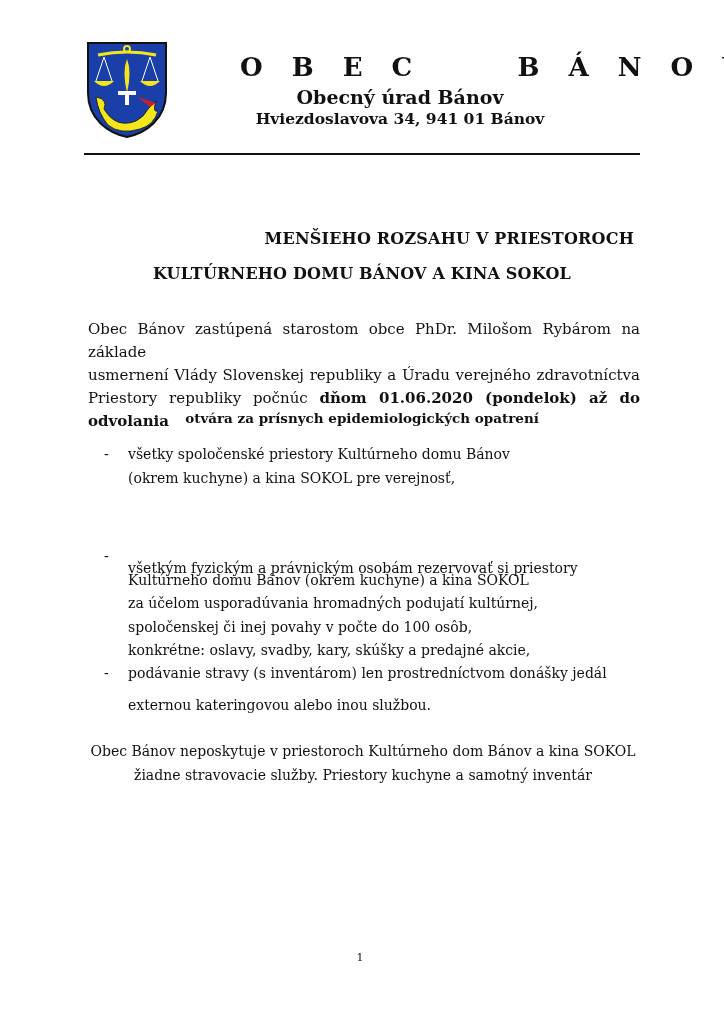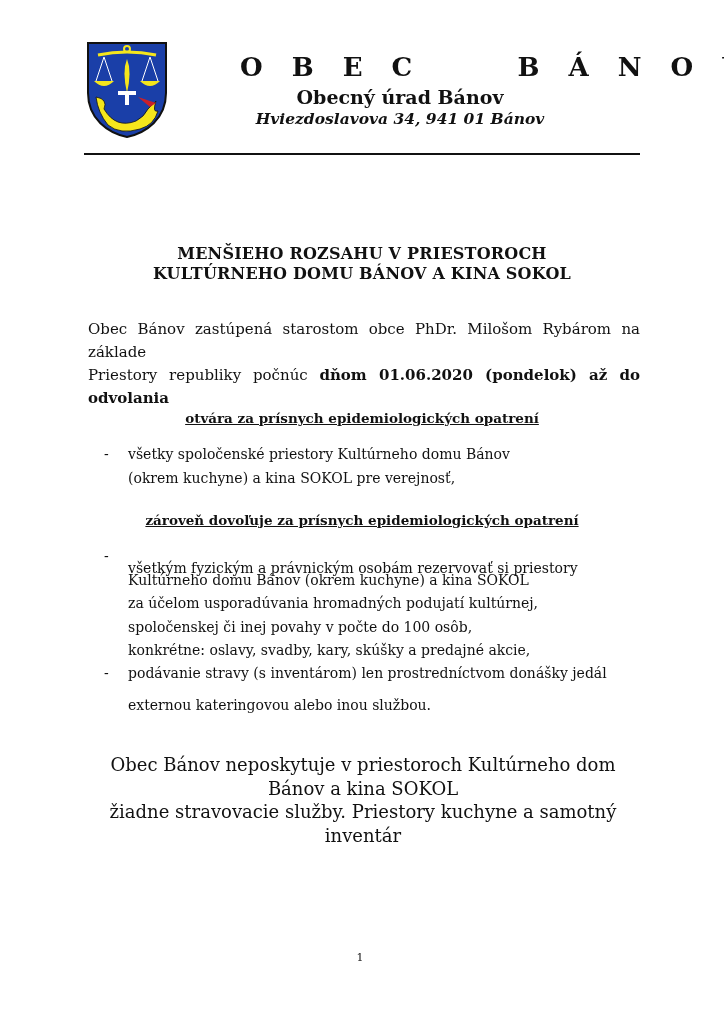--- a/index.html
+++ b/index.html
@@ -7,46 +7,46 @@
          font-family:"DejaVu Serif", "Liberation Serif", serif; color:#111; }
   .page { position:absolute; left:0; top:0; width:724px; height:1024px; background:#fff; }
 
   
   .crest { position:absolute; left:86px; top:41px; width:82px; height:98px; }
   .hdr-title { position:absolute; left:240px; top:52px; width:320px; text-align:center;
                font-weight:bold; font-size:26px; letter-spacing:10px; white-space:pre; }
   .hdr-sub { position:absolute; left:240px; top:86px; width:320px; text-align:center;
              font-weight:bold; font-size:19px; }
   .hdr-addr { position:absolute; left:230px; top:109px; width:340px; text-align:center;
-              font-weight:bold; font-size:15.5px;font-style:italic; }
+              font-weight:bold; font-size:15.5px; }
   .hdr-rule { position:absolute; left:84px; top:153px; width:556px; height:2px; background:#111; }
 
   
   .headline { position:absolute; left:90px; width:544px; text-align:center;
               font-weight:bold; font-size:16px; letter-spacing:0.2px; }
-  .h1 { top:193px; } .h2 { top:244px; } .h3 { top:264px; }
+  .h1 { top:193px; } .h2 { top:229px;text-align:right; } .h3 { top:264px; }
 
   
   .para { position:absolute; left:88px; width:552px; font-size:15px; line-height:23px;
           text-align:justify; text-align-last:left; }
   .para.p1 { top:318px; }
   .para .line { display:block; text-align:justify; text-align-last:justify; }
   .bold { font-weight:bold; }
 
   .subhead { position:absolute; left:90px; width:544px; text-align:center;
-             font-weight:bold; font-size:13.5px; text-decoration:underline; }
+             font-weight:bold; font-size:13.5px; }
   .sh1 { top:410px; } .sh2 { top:512px; }
 
   .bullet { position:absolute; left:104px; font-size:14px; line-height:23.5px; }
   .bullet .dash { position:absolute; left:0; top:0; width:10px; }
   .bullet .btext { position:absolute; left:24px; width:520px; white-space:nowrap; }
   .b1 { top:443px; } .b2 { top:545px; } .b3 { top:662px; }
 
   .closing { position:absolute; left:80px; width:566px; text-align:center;
-             font-size:18px; line-height:23.5px; top:740px;margin-top:13px; }
+             font-size:14px; line-height:23.5px; top:740px; }
   .closing span { display:block; }
 
   .pagenum { position:absolute; left:340px; top:951px; width:40px; text-align:center; font-size:11px; }
 </style>
 </head>
 <body>
 
 <div class="page">
 
   <svg class="crest" viewBox="0 0 82 98">
@@ -73,32 +73,32 @@
   <div class="hdr-title">O B E C     B Á N O V</div>
   <div class="hdr-sub">Obecný úrad Bánov</div>
   <div class="hdr-addr">Hviezdoslavova 34, 941 01 Bánov</div>
   <div class="hdr-rule"></div>
 
   <div class="headline h2">MENŠIEHO ROZSAHU V PRIESTOROCH</div>
   <div class="headline h3">KULTÚRNEHO DOMU BÁNOV A KINA SOKOL</div>
 
   <div class="para p1">
     <span class="line">Obec Bánov zastúpená starostom obce PhDr. Milošom Rybárom na základe</span>
+    <span class="line">usmernení Vlády Slovenskej republiky a Úradu verejného zdravotníctva</span>
     <span class="line"><span>Priestory republiky počnúc </span><span class="bold">dňom 01.06.2020 (pondelok) až do odvolania</span></span>
   </div>
 
   <div class="subhead sh1">otvára za prísnych epidemiologických opatrení</div>
 
   <div class="bullet b1">
     <span class="dash">-</span>
     <span class="btext" style="top:0">všetky spoločenské priestory Kultúrneho domu Bánov</span>
     <span class="btext" style="top:23.5px">(okrem kuchyne) a kina SOKOL pre verejnosť,</span>
   </div>
 
-  <div class="subhead sh2">zároveň dovoľuje za prísnych epidemiologických opatrení</div>
 
   <div class="bullet b2">
     <span class="dash">-</span>
     <span class="btext" style="top:12px">všetkým fyzickým a právnickým osobám rezervovať si priestory</span>
     <span class="btext" style="top:23.5px">Kultúrneho domu Bánov (okrem kuchyne) a kina SOKOL</span>
     <span class="btext" style="top:47px">za účelom usporadúvania hromadných podujatí kultúrnej,</span>
     <span class="btext" style="top:70.5px">spoločenskej či inej povahy v počte do 100 osôb,</span>
     <span class="btext" style="top:94px">konkrétne: oslavy, svadby, kary, skúšky a predajné akcie,</span>
   </div>
 

